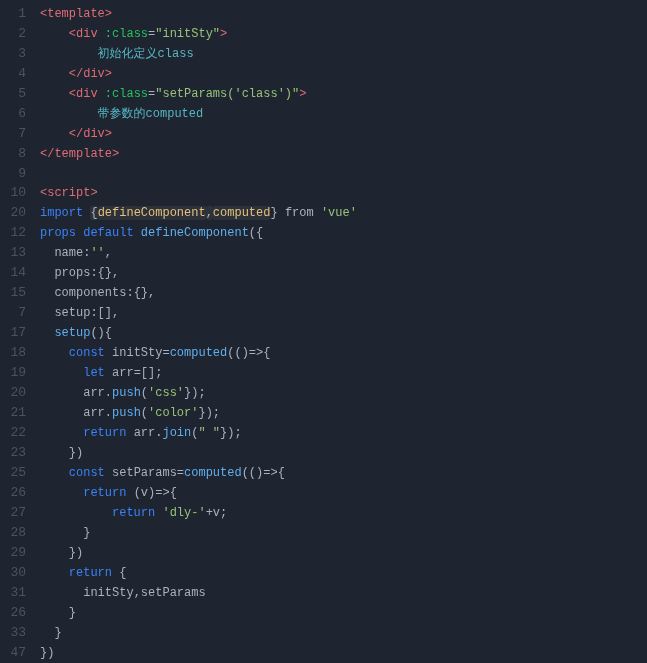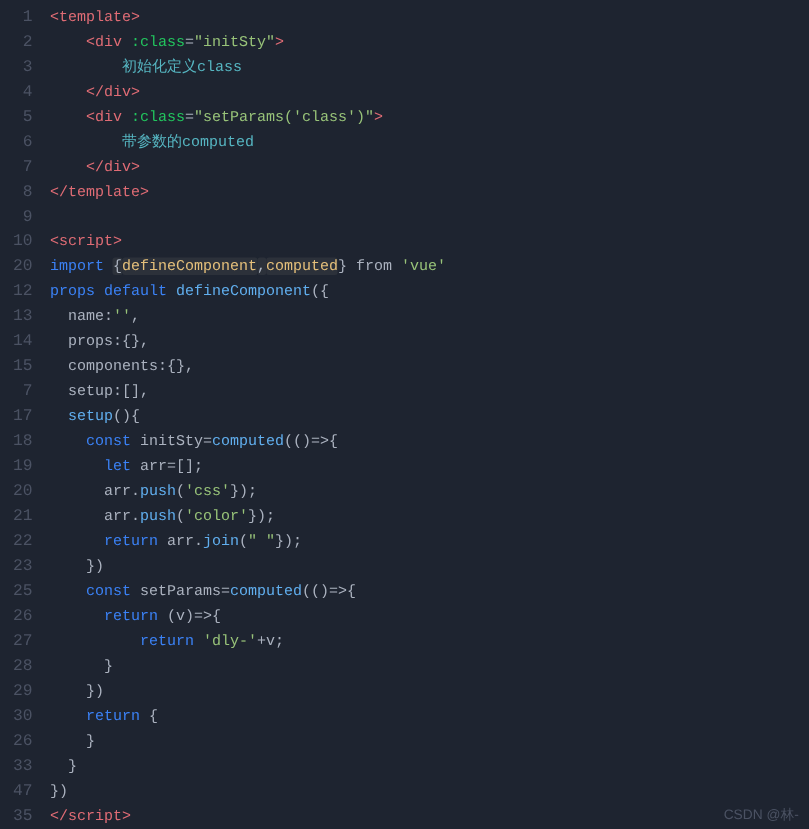--- a/index.html
+++ b/index.html
@@ -182,20 +182,24 @@
       </div>
       <div class="line">
         <span class="line-number">29</span>
         <span class="line-content"><span class="plain">    })</span></span>
       </div>
       <div class="line">
         <span class="line-number">30</span>
         <span class="line-content"><span class="plain">    </span><span class="kw-js">return </span><span class="plain">{</span></span>
       </div>
       <div class="line">
+        <span class="line-number">31</span>
+        <span class="line-content"><span class="plain">      </span><span class="plain">initSty</span><span class="plain">,</span><span class="plain">setParams</span></span>
+      </div>
+      <div class="line">
         <span class="line-number">26</span>
         <span class="line-content"><span class="plain">    }</span></span>
       </div>
       <div class="line">
         <span class="line-number">33</span>
         <span class="line-content"><span class="plain">  }</span></span>
       </div>
       <div class="line">
         <span class="line-number">47</span>
         <span class="line-content"><span class="plain">})</span></span>

